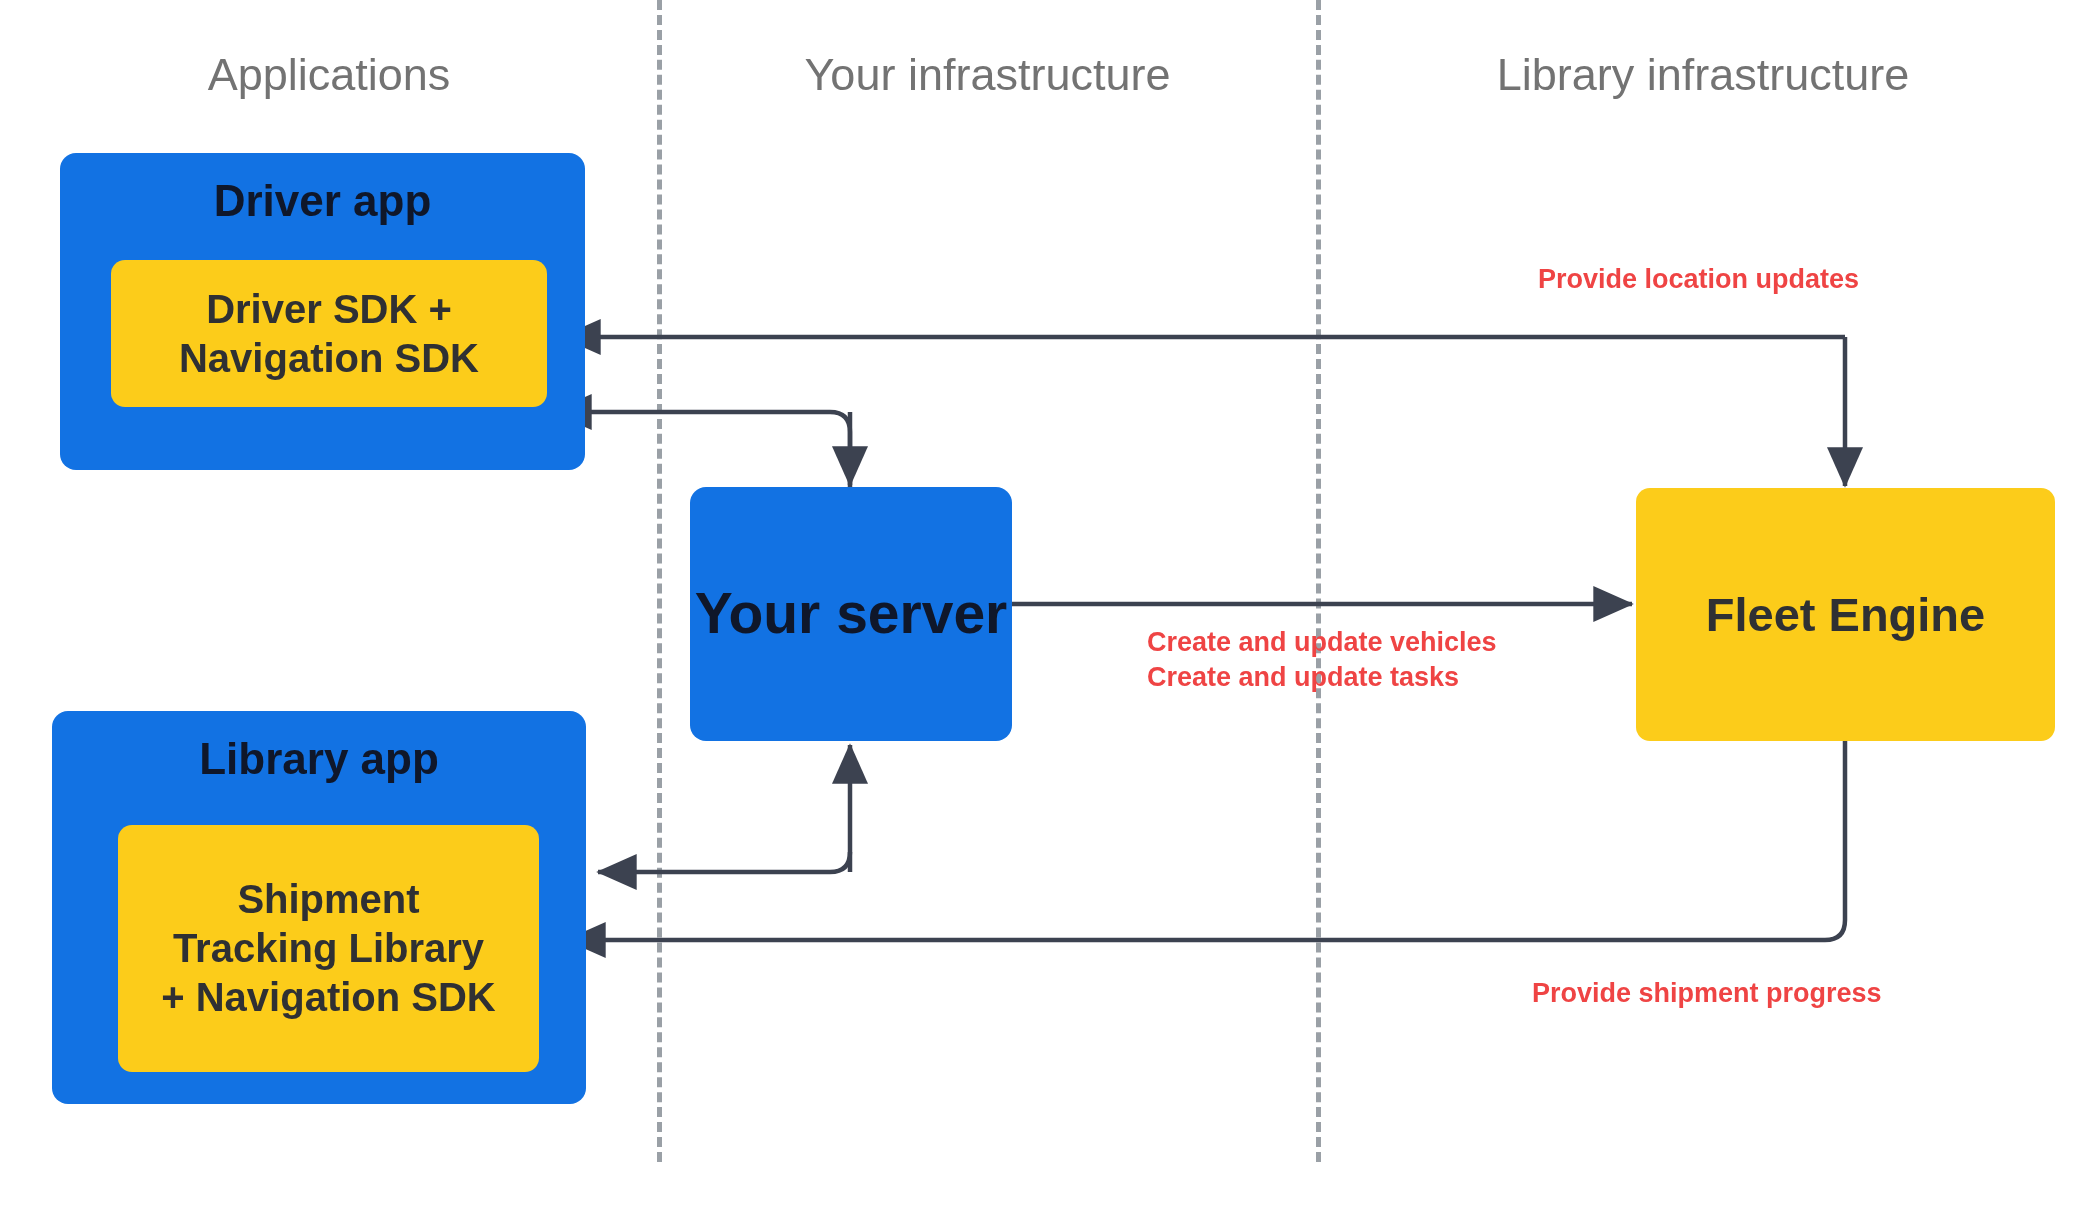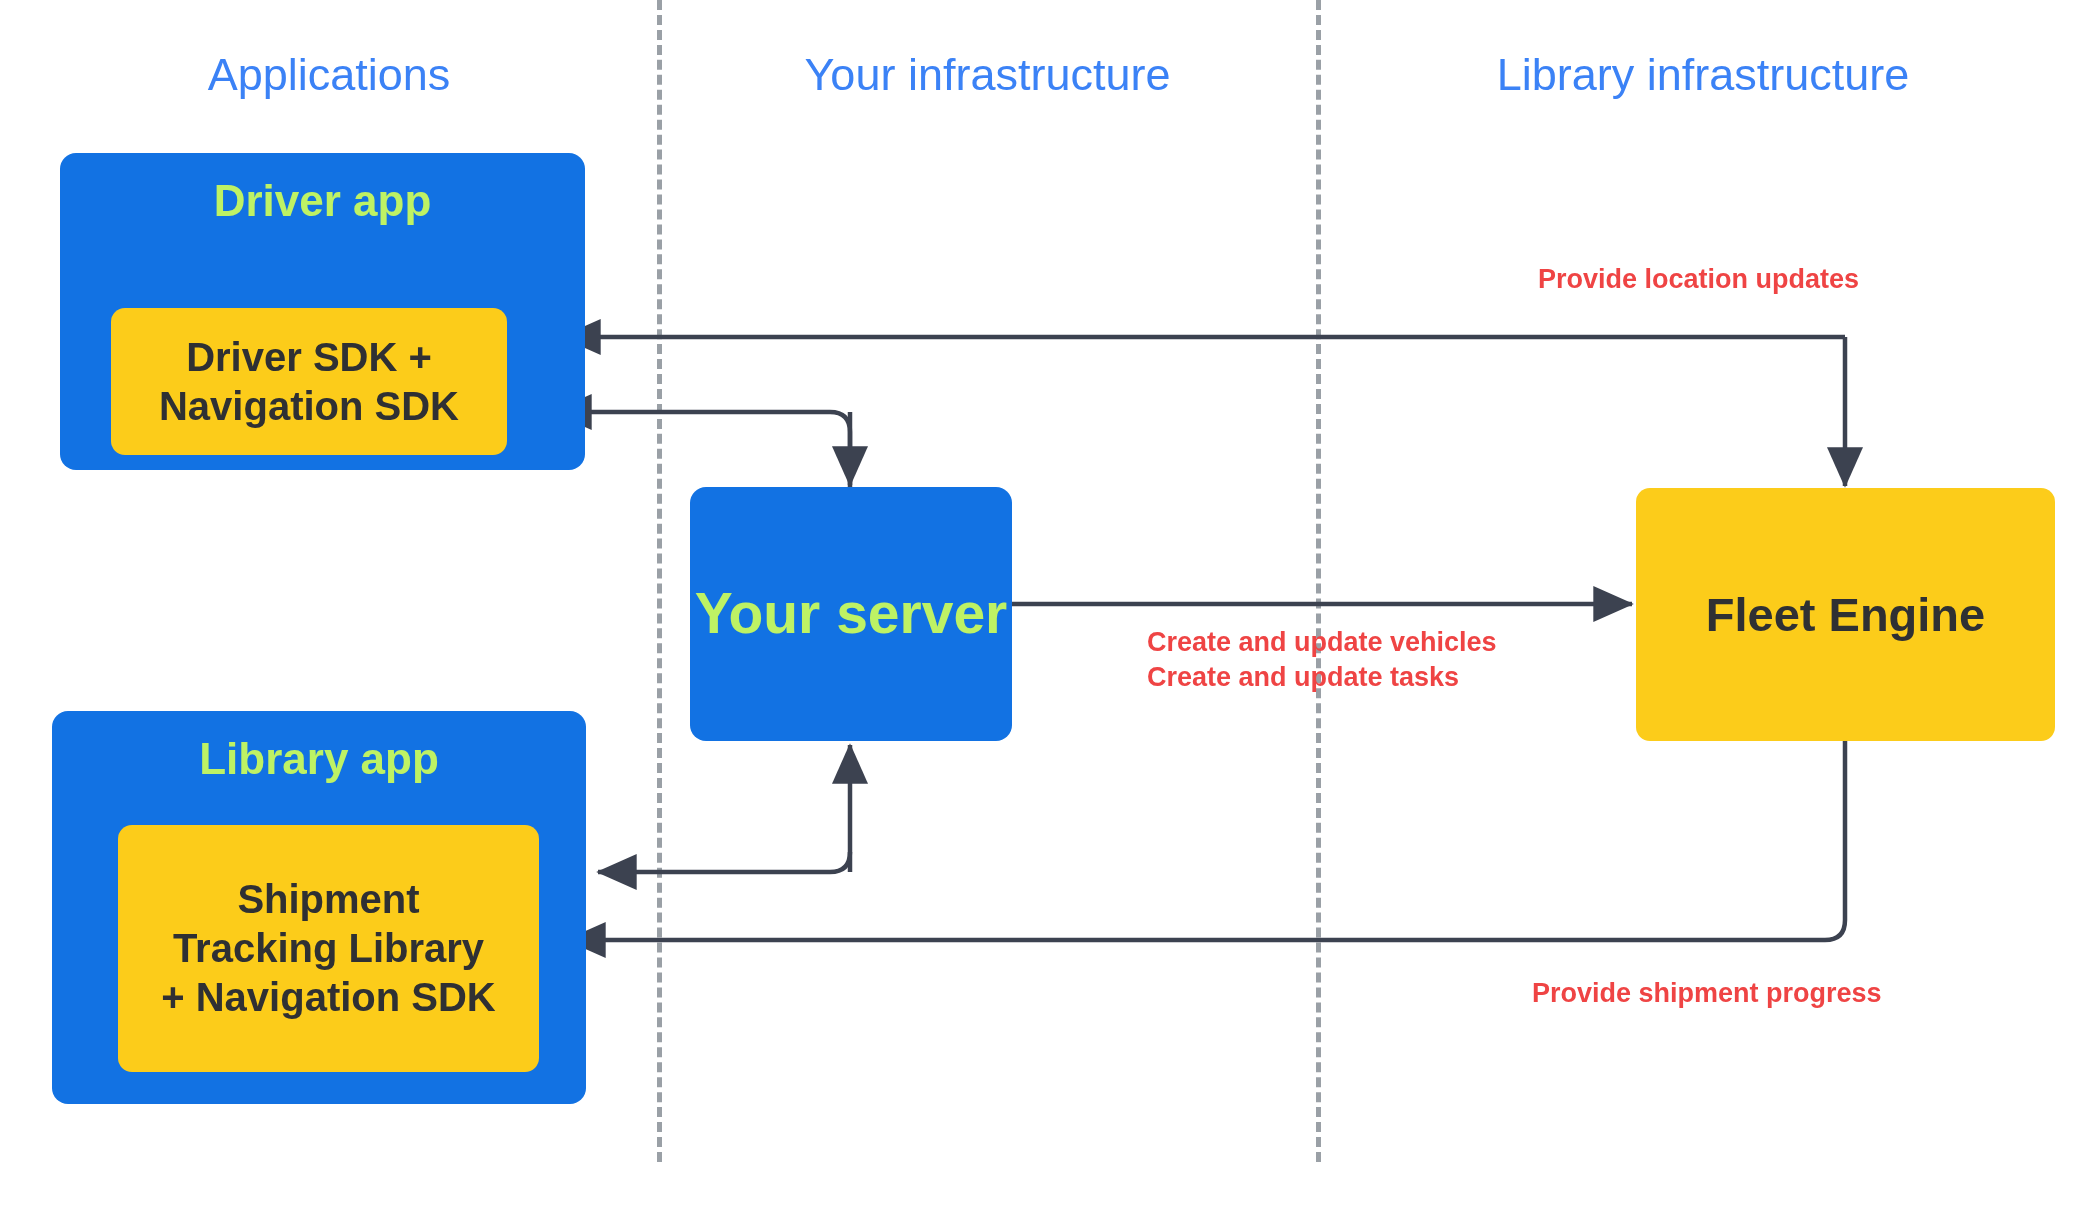--- a/index.html
+++ b/index.html
@@ -17,21 +17,21 @@
     background: #ffffff;
     overflow: hidden;
   }
 
   
   .lane-header {
     position: absolute;
     font-family: "Liberation Sans", sans-serif;
     font-weight: 400;
     font-size: 45px;
-    color: #3b82f6;
+    color: #737373;
     white-space: nowrap;
     letter-spacing: 0px;
     line-height: 1;
   }
   #lane-header-applications { left: 0px;    top: 52px; width: 658px;  text-align: center; }
   #lane-header-your-infra   { left: 658px;  top: 52px; width: 659px;  text-align: center; }
   #lane-header-google-infra { left: 1317px; top: 52px; width: 772px;  text-align: center; }
 
   
   .lane-divider {
@@ -55,21 +55,21 @@
   }
   .box-blue {
     background: #1272e3;
     border-radius: 16px;
   }
   .box-yellow {
     background: #fccc1a;
     border-radius: 14px;
   }
   .box-title-white {
-    color: #bef264;
+    color: #0f172a;
     font-weight: 700;
     font-size: 44px;
     line-height: 1.18;
     white-space: pre-line;
   }
   .box-title-dark {
     color: #2f3033;
     font-weight: 700;
     font-size: 40px;
     line-height: 1.22;
@@ -80,21 +80,21 @@
   #driver-app-box {
     left: 60px; top: 153px; width: 525px; height: 317px;
     display: block;
   }
   #driver-app-label {
     position: absolute;
     left: 0; right: 0; top: 22px;
     text-align: center;
   }
   #driver-sdk-box {
-    left: 111px; top: 260px; width: 396px; height: 147px; margin-top: 48px;
+    left: 111px; top: 260px; width: 436px; height: 147px;
   }
 
   
   #consumer-app-box {
     left: 52px; top: 711px; width: 534px; height: 393px;
     display: block;
   }
   #consumer-app-label {
     position: absolute;
     left: 0; right: 0; top: 22px;

